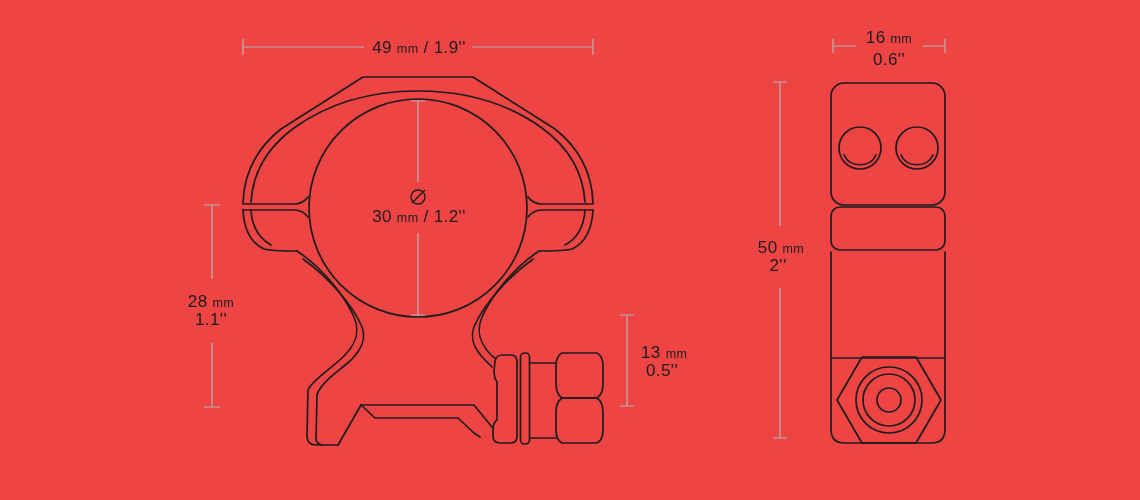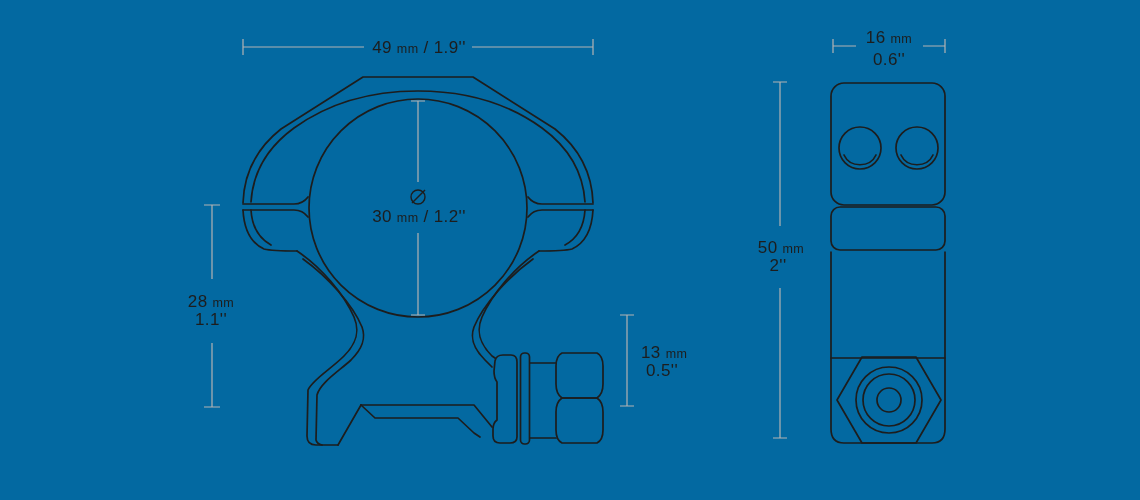--- a/index.html
+++ b/index.html
@@ -1,20 +1,20 @@
 <!DOCTYPE html>
 <html><head>
 <meta charset="utf-8">
 <style>
   html,body{
     margin:0;padding:0;background:#ffffff;
     width:1140px;height:500px;overflow:hidden;
     font-family:"Liberation Sans", sans-serif;
   }
-  .stage{position:relative;width:1140px;height:500px;background:#0369a1;}
+  .stage{position:relative;width:1140px;height:500px;background:#ef4444;}
   svg{position:absolute;left:0;top:0;}
   .part{fill:none;stroke:#1d1d1d;stroke-width:1.7;stroke-linecap:round;stroke-linejoin:round;}
   .dim{fill:none;stroke:#b3b3b3;stroke-width:1.2;stroke-linecap:butt;}
   .dim-text{fill:#1d1d1d;letter-spacing:0.4px;}
   .num{font-size:17px;}
   .unit{font-size:12.5px;}
 </style>
 </head>
 <body>
 

